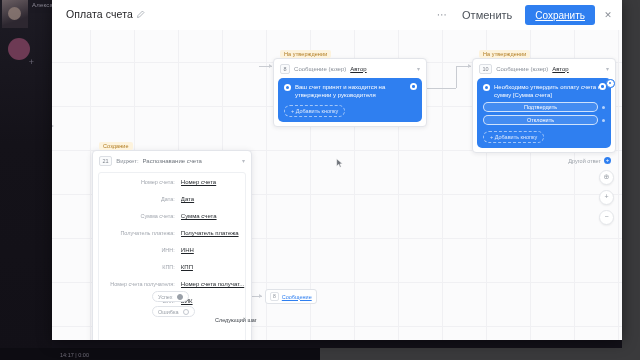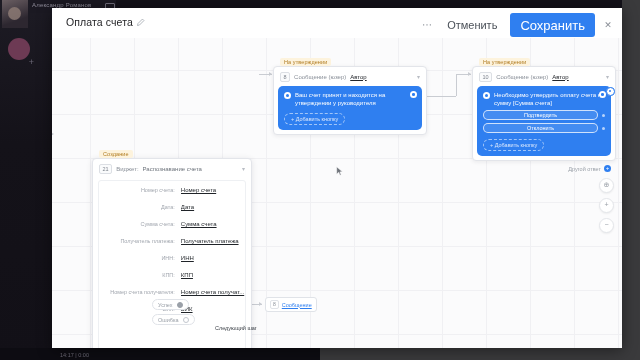--- a/index.html
+++ b/index.html
@@ -28,37 +28,37 @@
     background:#6d3a54;}
   .vc-plus{position:absolute;left:26px;top:57px;width:11px;height:11px;color:#6a6775;
     font-size:9px;line-height:11px;text-align:center;}
   .vc-bottombar{position:absolute;left:0;bottom:0;width:320px;height:12px;background:#0d0c12;}
   .vc-bottombar2{position:absolute;left:320px;bottom:0;width:320px;height:12px;background:#3a3a3c;}
   .vc-timestamp{position:absolute;left:60px;bottom:2px;font-size:5.5px;color:#6e6b78;
     white-space:nowrap;}
   .vc-rightdim{position:absolute;right:0;top:0;width:18px;height:348px;background:#3a3a3c;}
 
   
-  .app{position:absolute;left:52px;top:8px;width:570px;height:340px;background:#ffffff;
+  .app{position:absolute;left:52px;top:0;width:570px;height:340px;background:#ffffff;
     box-shadow:0 2px 14px rgba(0,0,0,.45);overflow:hidden;}
 
   
   .app-header{position:relative;height:30px;background:#fff;border-bottom:1px solid #ededf0;}
   .app-title{position:absolute;left:14px;top:8px;font-size:10.5px;color:#1f1f22;
     letter-spacing:.1px;}
   .title-edit-icon{position:absolute;left:84px;top:10px;width:9px;height:9px;
     color:#9aa0a8;}
   .title-edit-icon svg{display:block;}
   .hdr-right{position:absolute;right:8px;top:5px;display:flex;align-items:center;gap:7px;}
   .dots-btn{width:14px;height:14px;color:#8a8f97;font-size:10px;line-height:14px;
     text-align:center;letter-spacing:.5px;cursor:pointer;}
   .btn-cancel{font-size:11px;color:#4b5159;padding:4px 6px;background:transparent;
     border:none;cursor:pointer;white-space:nowrap;}
-  .btn-save{font-size:13px;color:#fff;background:#2f7ff0;border:none;border-radius:3px;
-    padding:4.5px 10px;cursor:pointer;white-space:nowrap;}
+  .btn-save{font-size:10px;color:#fff;background:#2f7ff0;border:none;border-radius:3px;
+    padding:4.5px 10px;cursor:pointer;white-space:nowrap;text-decoration:underline;}
   .close-btn{width:12px;height:12px;color:#8a8f97;font-size:9px;line-height:12px;
     text-align:center;cursor:pointer;}
 
   
   .canvas{position:absolute;left:0;top:30px;width:570px;height:310px;background:#fbfbfc;
     overflow:hidden;
     background-image:
       linear-gradient(to right,#f0f0f3 1px,transparent 1px),
       linear-gradient(to bottom,#f0f0f3 1px,transparent 1px);
     background-size:44px 44px;background-position:-6px -12px;}

